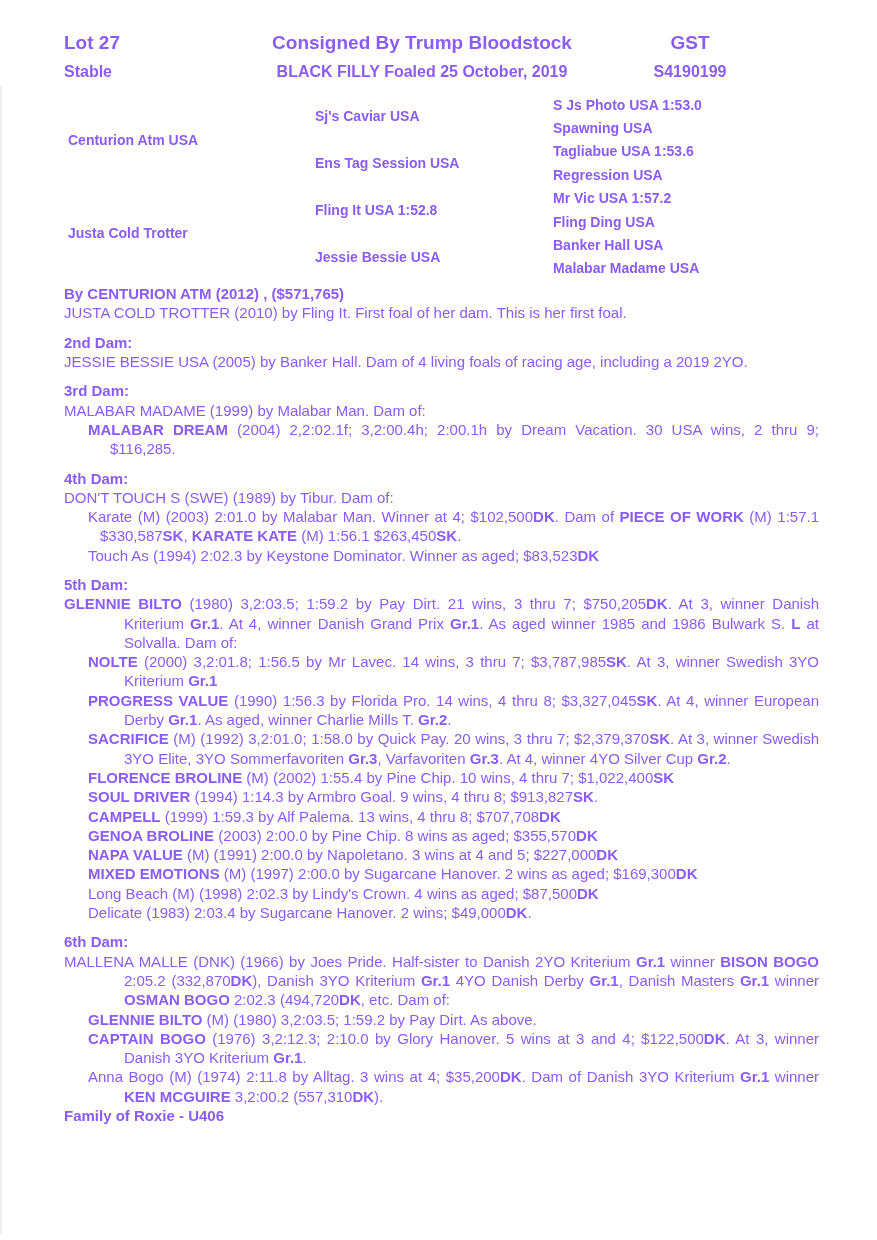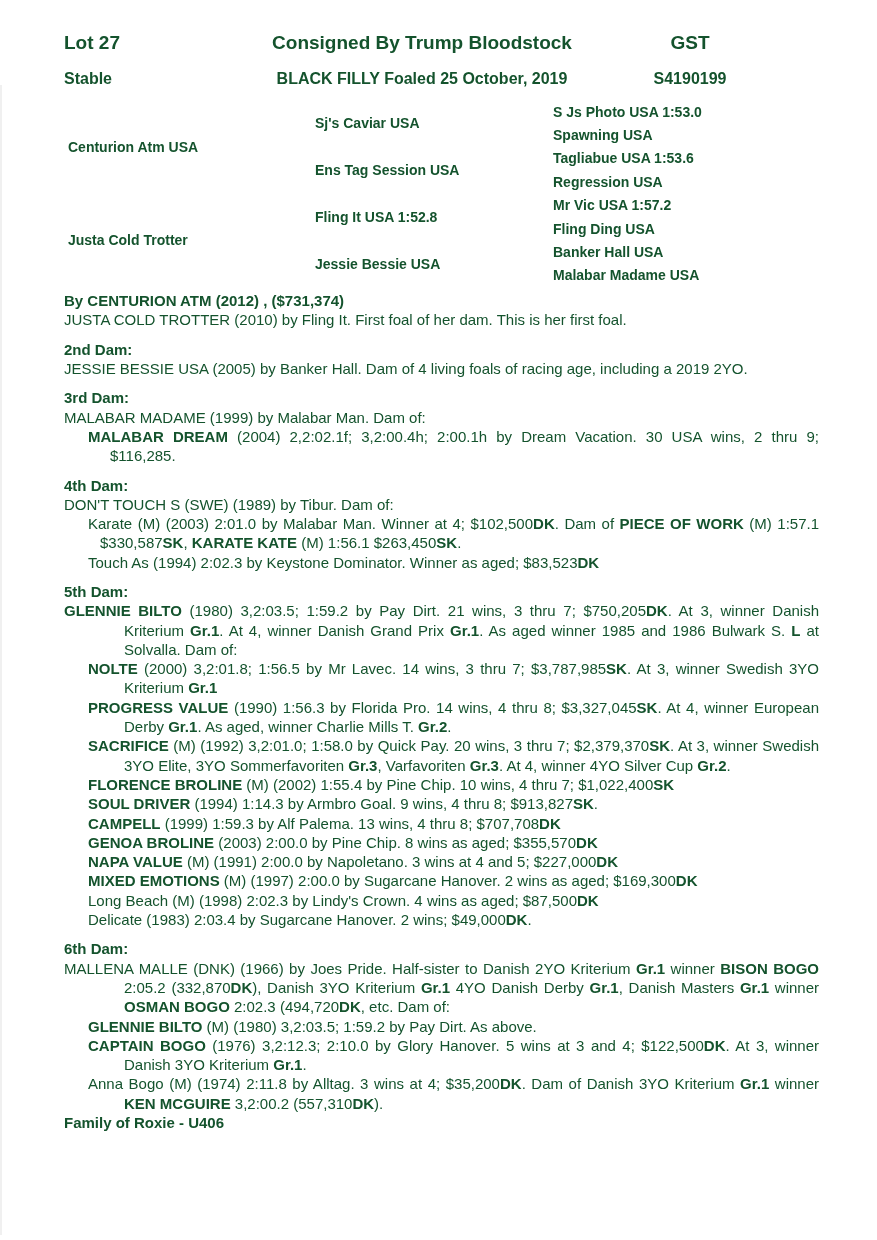--- a/index.html
+++ b/index.html
@@ -1,28 +1,28 @@
 <!DOCTYPE html>
 <html><head>
 <meta charset="utf-8">
 <style>
   html,body{margin:0;padding:0;background:#ffffff;}
   .page{
     position:relative;
     width:877px;height:1240px;
     background:#ffffff;
-    color:#14532d;
+    color:#8b5cf6;
     font-family:"Liberation Sans","DejaVu Sans",sans-serif;
     overflow:hidden;
   }
   .scan-edge{position:absolute;left:0;top:85px;width:2px;height:1150px;background:rgba(0,0,0,0.06);}
   
   .hrow{display:grid;grid-template-columns:180px 1fr 180px;padding:0 97px 0 64px;}
   .hrow1{margin-top:33px;font-size:19px;font-weight:bold;line-height:20px;}
-  .hrow2{margin-top:16px;font-size:16px;font-weight:bold;line-height:20px;}
+  .hrow2{margin-top:9px;font-size:16px;font-weight:bold;line-height:20px;}
   .hcenter{text-align:center;}
   .hright{text-align:center;}
   
   .ped{
     margin-top:11px;
     padding-left:68px;
     display:grid;
     grid-template-columns:247px 238px 1fr;
     grid-template-rows:repeat(8,23.4px);
     font-size:14px;font-weight:bold;
@@ -81,21 +81,21 @@
     <div class="cell c3">Spawning USA</div>
     <div class="cell c3">Tagliabue USA 1:53.6</div>
     <div class="cell c3">Regression USA</div>
     <div class="cell c3">Mr Vic USA 1:57.2</div>
     <div class="cell c3">Fling Ding USA</div>
     <div class="cell c3">Banker Hall USA</div>
     <div class="cell c3">Malabar Madame USA</div>
   </section>
 
   <section class="notes">
-    <p class="byline">By CENTURION ATM (2012) , ($731,374)</p>
+    <p class="byline">By CENTURION ATM (2012) , ($571,765)</p>
     <div>
         <p class="para"><span>JUSTA COLD TROTTER (2010) by Fling It. First foal of her dam. This is her first foal.</span></p>
         <p class="sec-heading">2nd Dam:</p>
         <p class="para"><span>JESSIE BESSIE USA (2005) by Banker Hall. Dam of 4 living foals of racing age, including a 2019 2YO.</span></p>
         <p class="sec-heading">3rd Dam:</p>
         <p class="para"><span>MALABAR MADAME (1999) by Malabar Man. Dam of:</span></p>
         <p class="entry cont-md"><span class="b">MALABAR DREAM</span><span> (2004) 2,2:02.1f; 3,2:00.4h; 2:00.1h by Dream Vacation. 30 USA wins, 2 thru 9; $116,285.</span></p>
         <p class="sec-heading">4th Dam:</p>
         <p class="para"><span>DON'T TOUCH S (SWE) (1989) by Tibur. Dam of:</span></p>
         <p class="entry cont-sm"><span>Karate (M) (2003) 2:01.0 by Malabar Man. Winner at 4; $102,500</span><span class="b">DK</span><span>. Dam of </span><span class="b">PIECE OF WORK</span><span> (M) 1:57.1 $330,587</span><span class="b">SK</span><span>, </span><span class="b">KARATE KATE</span><span> (M) 1:56.1 $263,450</span><span class="b">SK</span><span>.</span></p>

